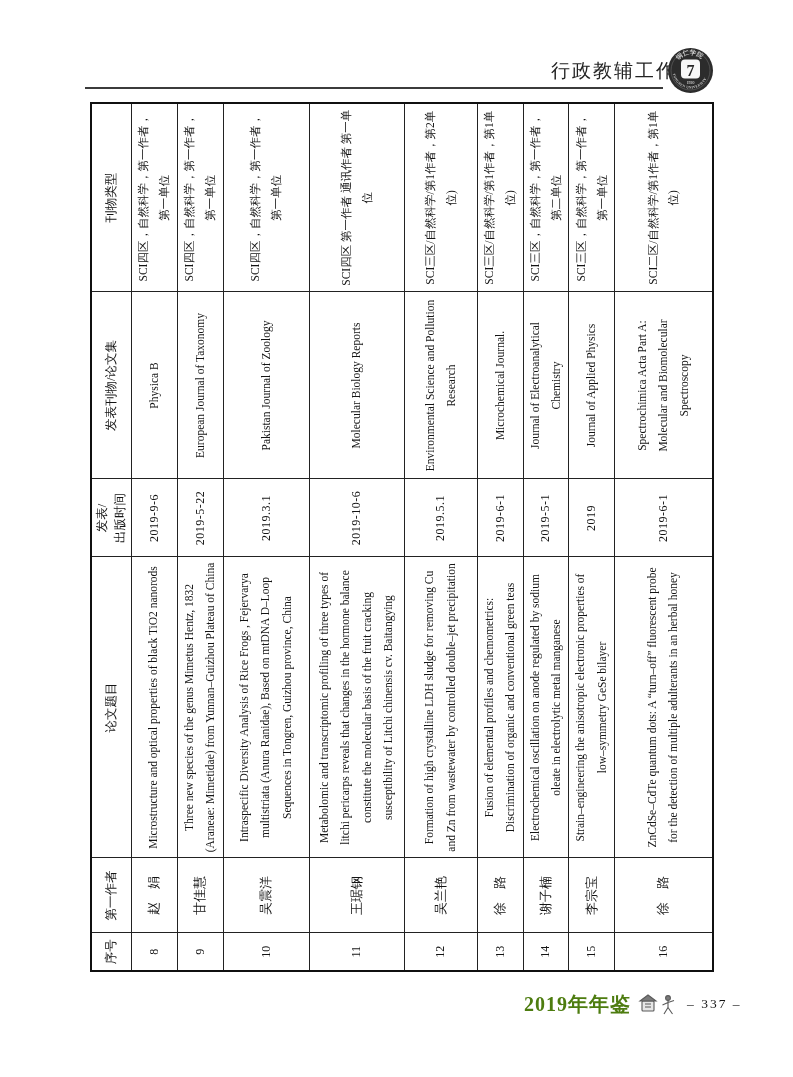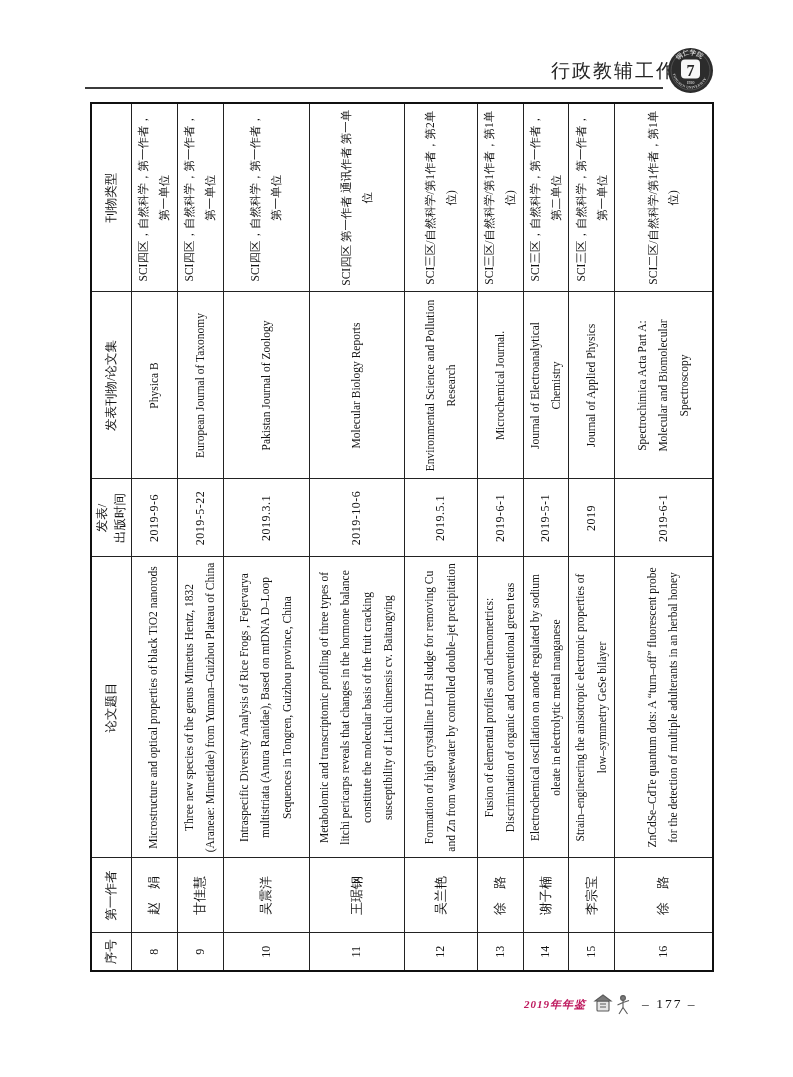--- a/index.html
+++ b/index.html
@@ -36,21 +36,21 @@
   .pre{white-space:pre-line;}
   .c-no{font-size:12px;}
   .c-author{font-size:13px;}
   .c-title{font-size:11.5px;line-height:1.85;}
   .c-date{font-size:12px;letter-spacing:0.5px;}
   .c-journal{font-size:11.5px;line-height:1.8;}
   .c-type{font-size:11.5px;line-height:1.8;}
 
   
   .footer{position:absolute;left:524px;top:991px;height:26px;display:flex;align-items:center;gap:7px;}
-  .yearbook{font-size:11px;font-weight:bold;font-style:italic;letter-spacing:1px;color:#be185d;}
+  .yearbook{font-size:20px;font-weight:bold;letter-spacing:1px;color:#4d7c0f;}
   .pagenum{font-size:13.5px;letter-spacing:2px;color:#111;}
   .ornament{display:inline-block;line-height:0;}
 </style>
 </head>
 <body>
 
 <div class="page">
 
   <div class="header-rule"></div>
   <div class="section-title">行政教辅工作</div>
@@ -172,16 +172,16 @@
       <svg width="42" height="24" viewBox="0 0 42 24">
         <g stroke="#5a5a5a" fill="none" stroke-width="1.1">
           <rect x="4" y="9" width="12" height="10" rx="1" fill="#e6e6e6"></rect>
           <path d="M2 9 L10 3 L18 9 Z" fill="#7a7a7a"></path>
           <path d="M7 12 h6 M7 15 h6"></path>
           <circle cx="30" cy="6" r="2.4" fill="#7a7a7a"></circle>
           <path d="M30 8.5 L30 15.5 M30 10.5 L24.5 13 M30 10.5 L36 8.5 M30 15.5 L26 22 M30 15.5 L34.5 22"></path>
         </g>
       </svg>
     </span>
-    <span class="pagenum">– 177 –</span>
+    <span class="pagenum">– 337 –</span>
   </div>
 
 </div>
 
 </body></html>

